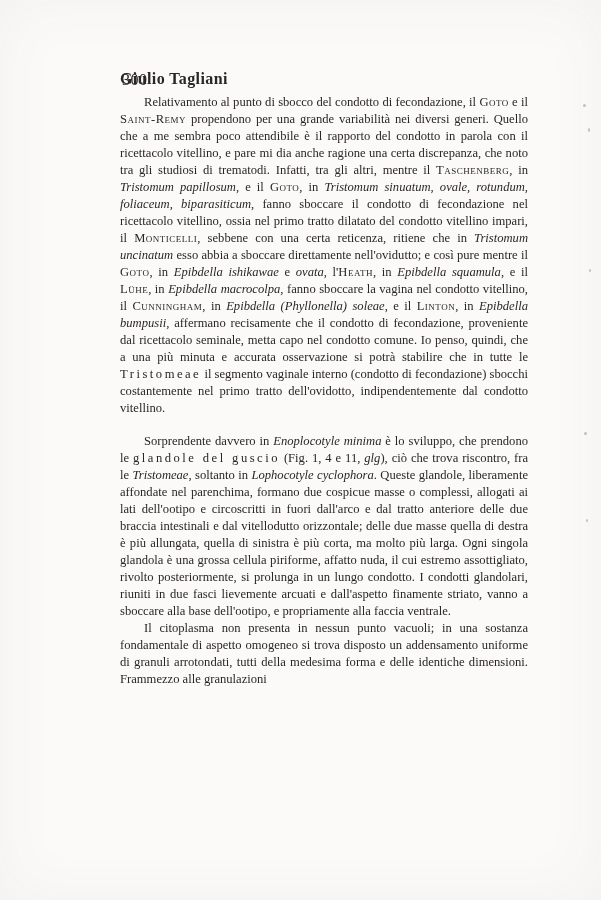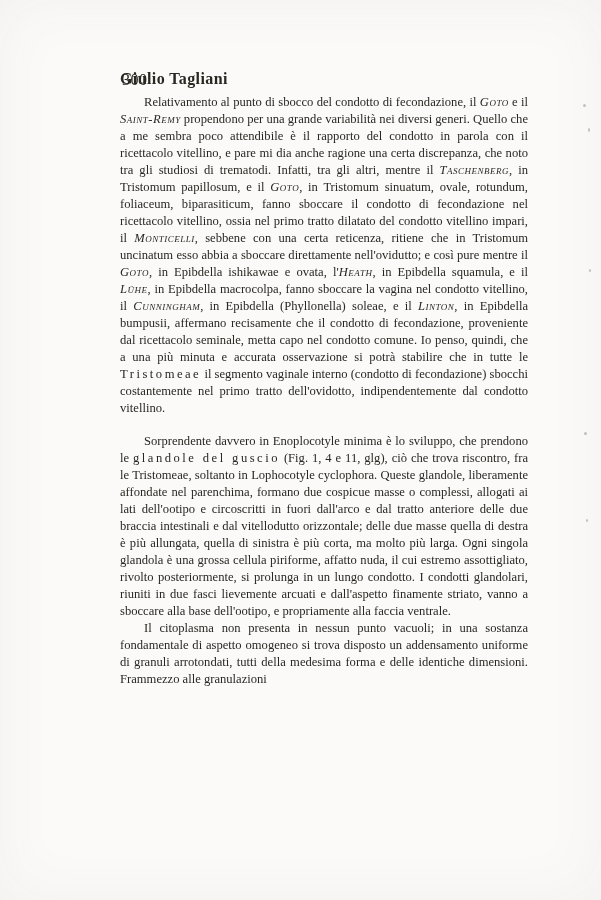--- a/index.html
+++ b/index.html
@@ -49,22 +49,22 @@
     line-height: 17px;
     text-align: justify;
   }
   .para {
     margin: 0;
     text-indent: 24px;
   }
   .para.gap {
     margin-top: 16px;
   }
-  .rs-i  { }
-  .rs-sc { font-variant: small-caps; letter-spacing: 0.5px; font-style: italic; }
+  .rs-i  { font-style: italic; }
+  .rs-sc { font-variant: small-caps; letter-spacing: 0.5px; }
   .rs-sp { letter-spacing: 2.5px; }
   .speck {
     position: absolute;
     background: #b6b2aa;
     border-radius: 50%;
     opacity: 0.8;
   }
   .speck.s1 { left: 583px; top: 104px; width: 3px; height: 3px; }
   .speck.s2 { left: 588px; top: 128px; width: 2px; height: 4px; }
   .speck.s3 { left: 589px; top: 269px; width: 2px; height: 3px; }

